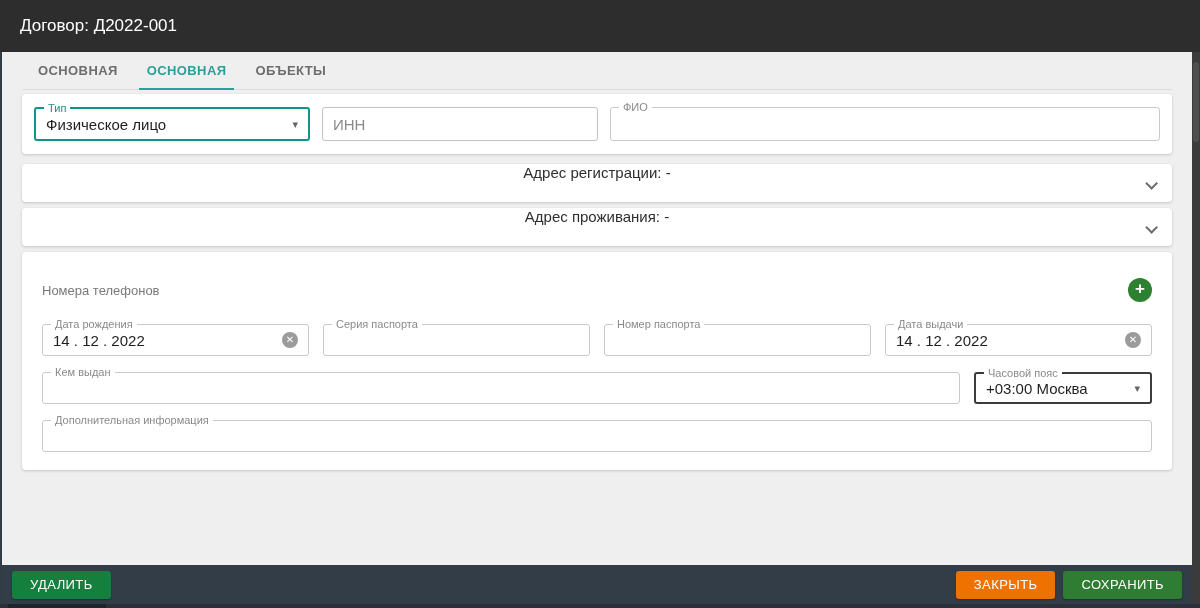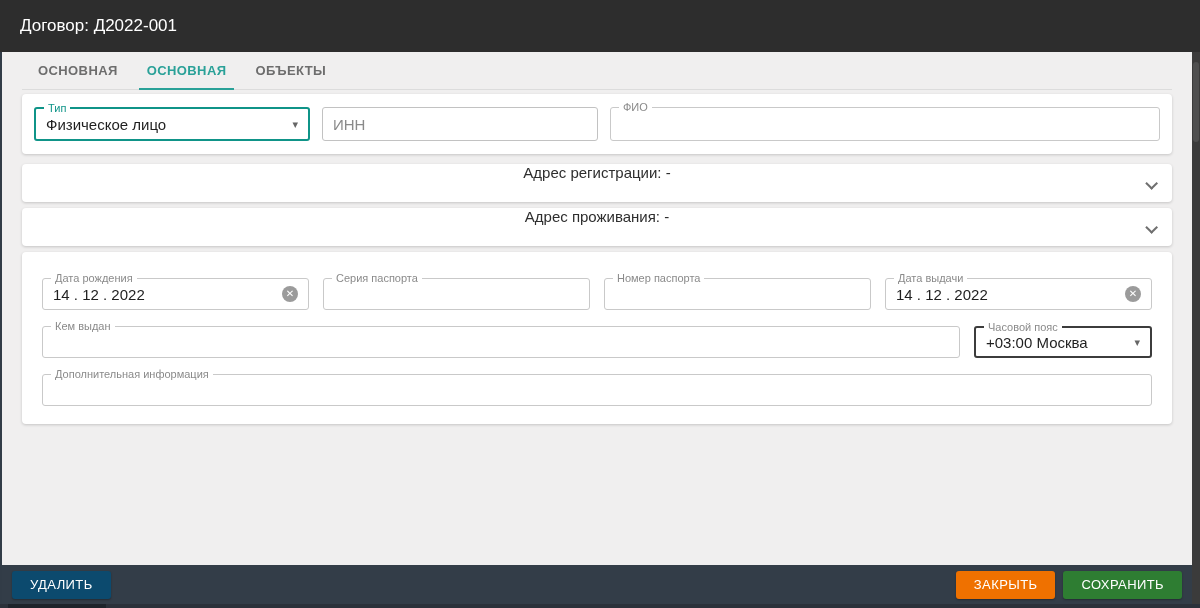--- a/index.html
+++ b/index.html
@@ -99,21 +99,21 @@
   
   .footer {
     position:absolute; left:2px; top:565px; width:1190px; height:39px;
     background:#333d48; display:flex; align-items:center; padding:0 10px;
   }
   .btn {
     height:28px; border:none; border-radius:3px; color:#fff;
     font-family:inherit; font-size:13px; letter-spacing:.4px;
     padding:0 18px; cursor:pointer; box-shadow:0 1px 2px rgba(0,0,0,.3);
   }
-  .btn.delete { background:#0c4a6e; }
+  .btn.delete { background:#15803d; }
   .btn.close  { background:#ef7100; margin-left:auto; }
   .btn.save   { background:#2e7d32; margin-left:8px; }
   
   .vscroll {
     position:absolute; right:0; top:52px; width:8px; height:556px;
     background:#3b3b3b;
   }
   .vscroll .thumb {
     position:absolute; top:10px; left:1px; width:6px; height:80px;
     background:#4f4f4f; border-radius:3px;
@@ -161,20 +161,24 @@
     <span>Адрес регистрации: -</span>
     <span class="chevron"></span>
   </div>
 
   <div class="accordion">
     <span>Адрес проживания: -</span>
     <span class="chevron"></span>
   </div>
 
   <div class="card details">
+    <div class="phones-row">
+      <span class="phones-label">Номера телефонов</span>
+      <span class="add-btn">+</span>
+    </div>
 
     <div class="frow">
       <div class="ofield">
         <span class="flabel">Дата рождения</span>
         <span>14 . 12 . 2022</span>
         <span class="clear-btn">✕</span>
       </div>
       <div class="ofield">
         <span class="flabel">Серия паспорта</span>
         <span></span>

